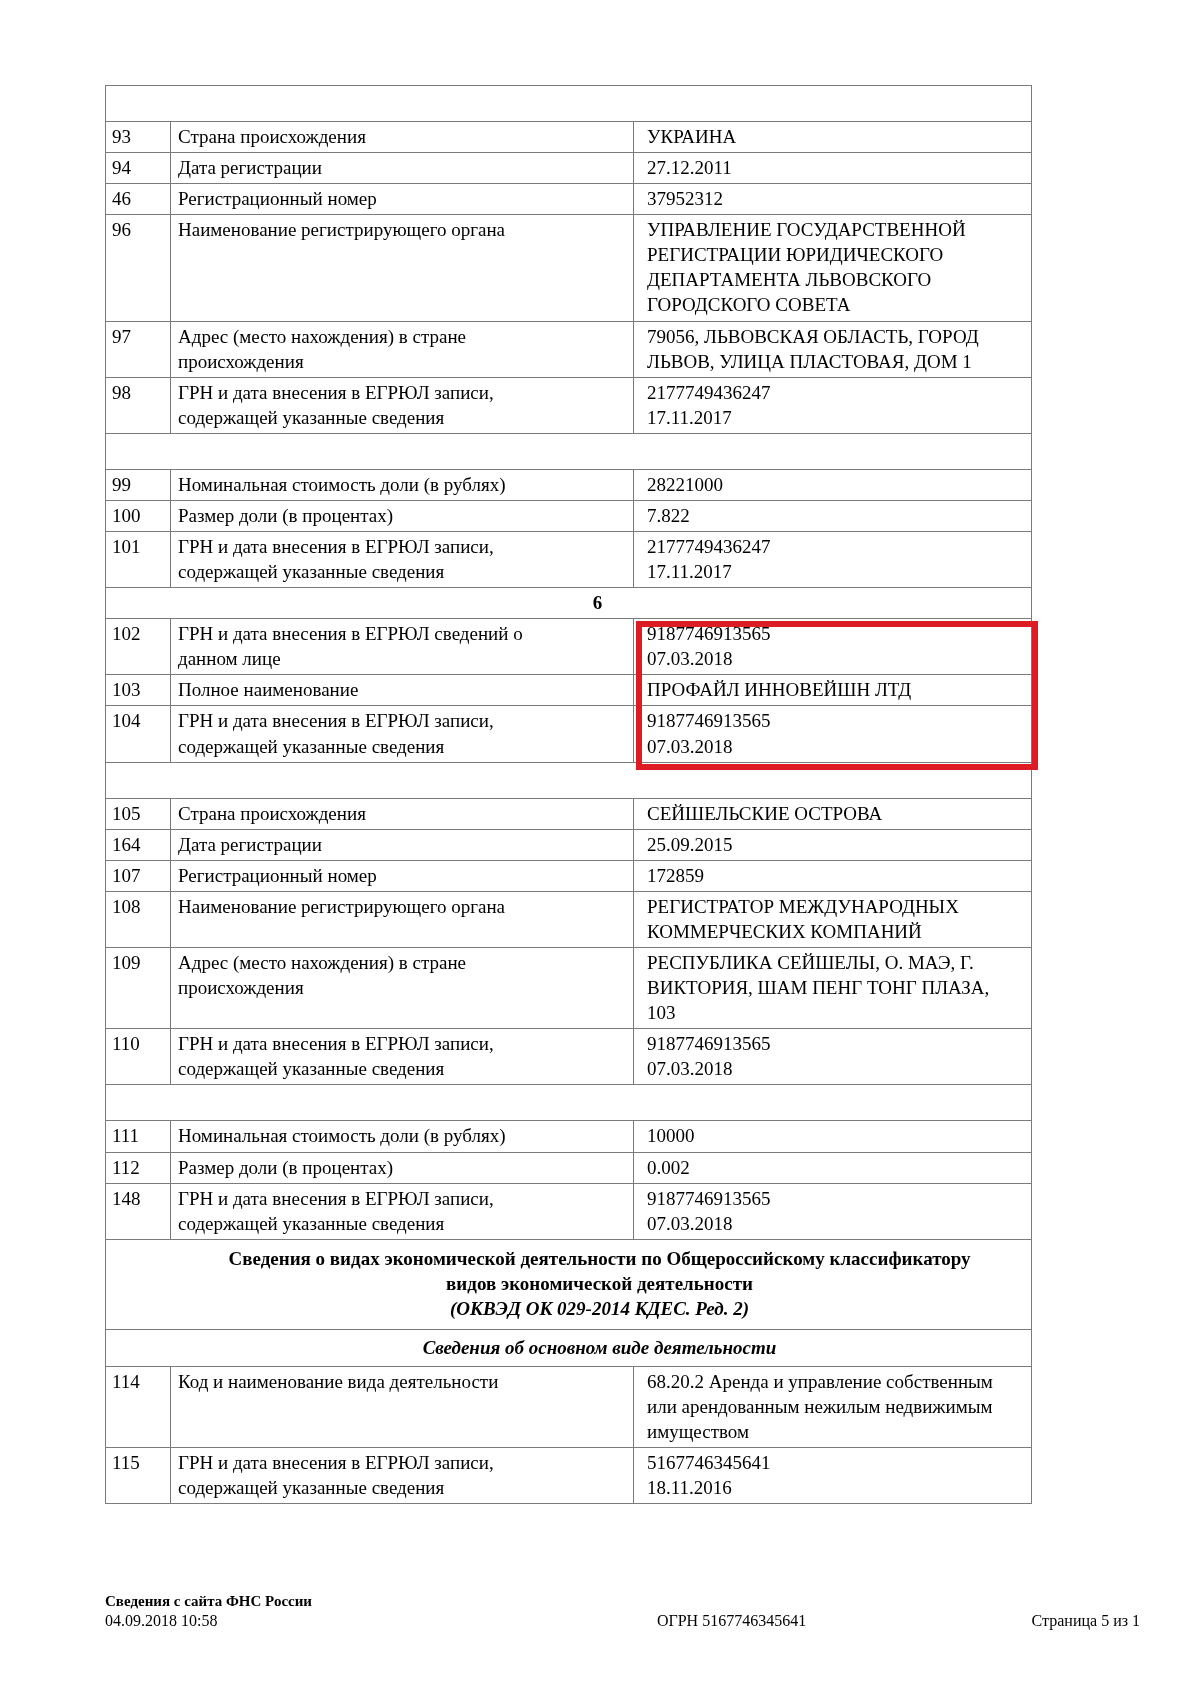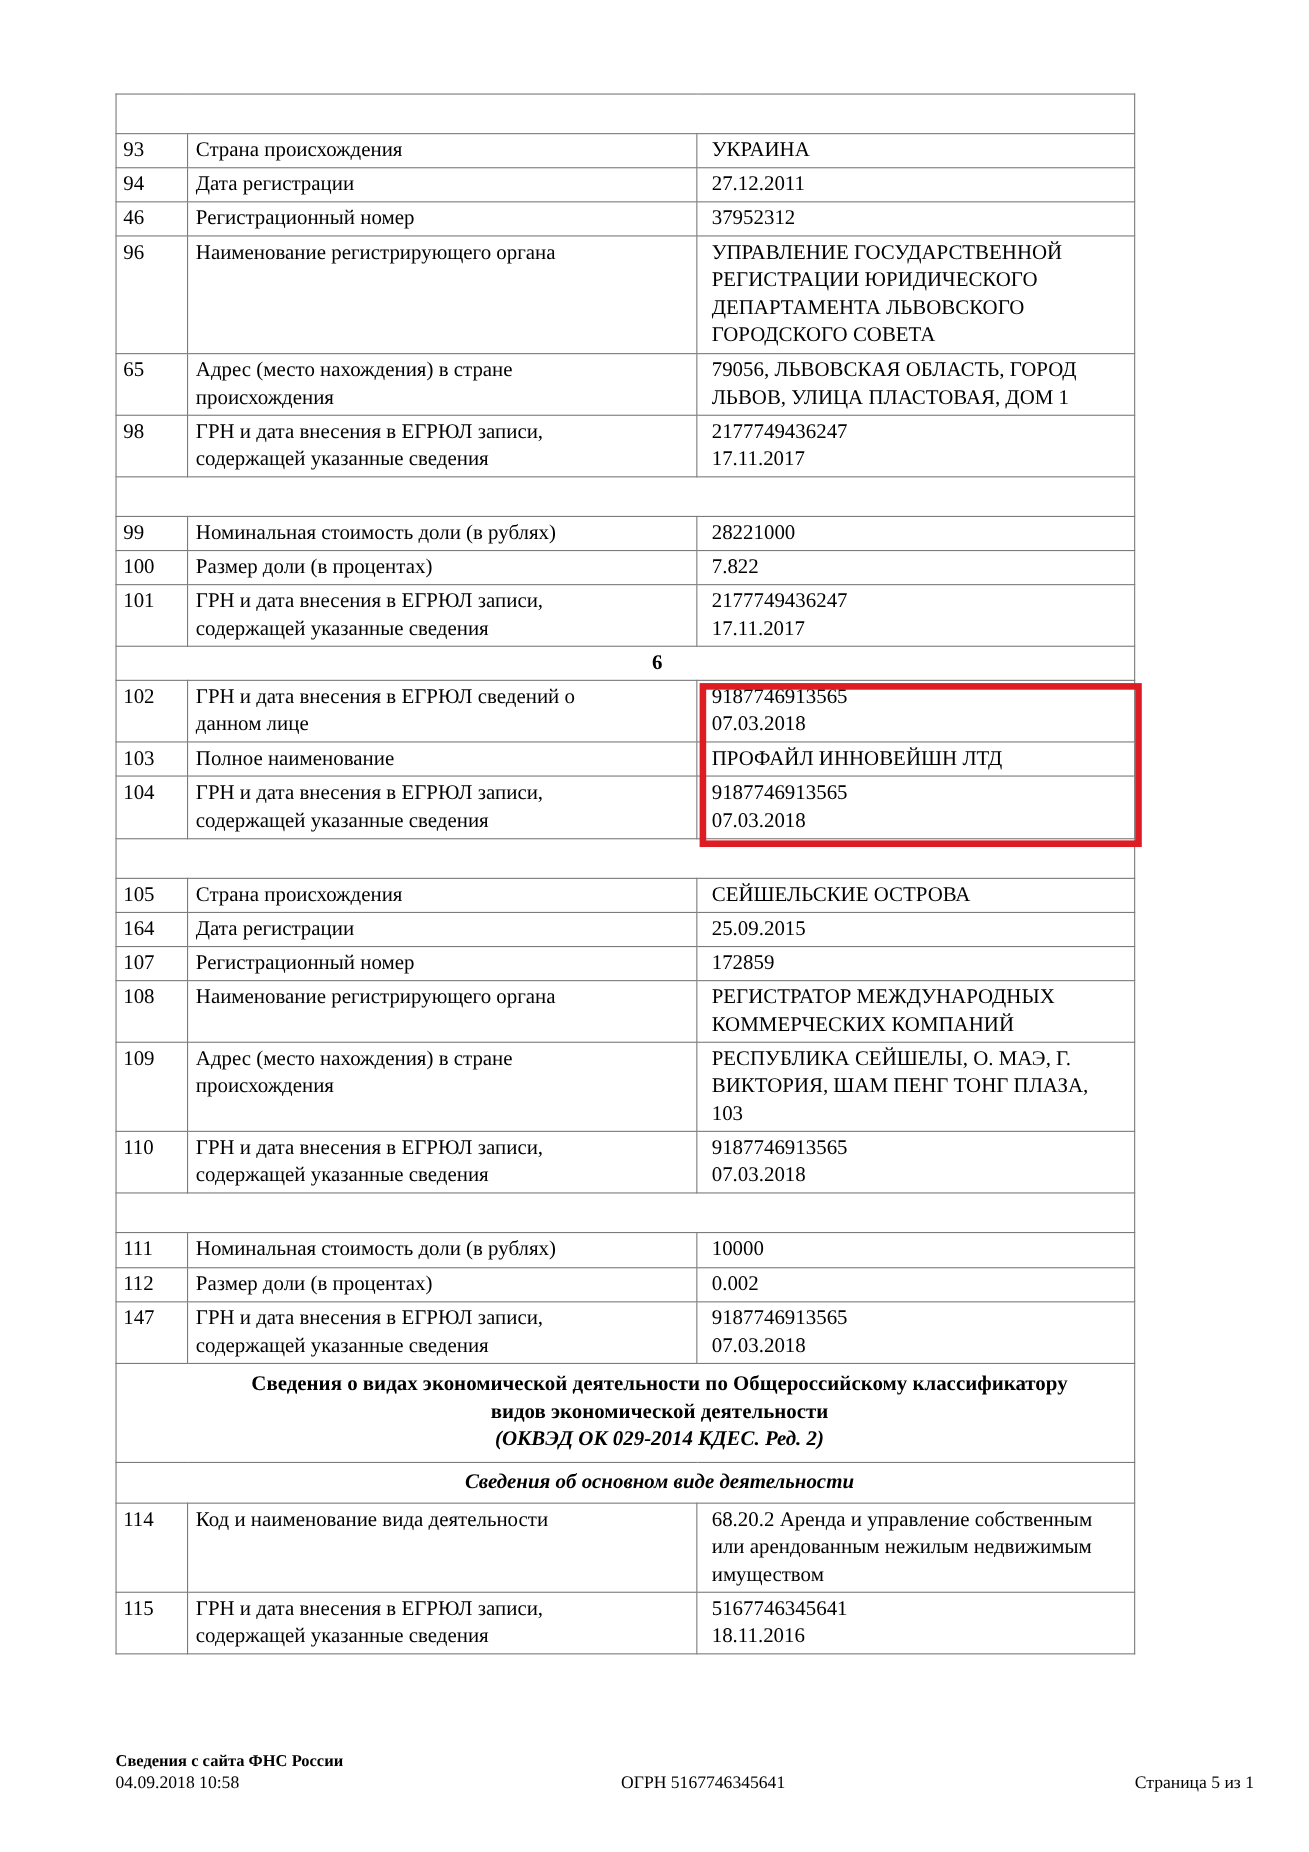--- a/index.html
+++ b/index.html
@@ -29,21 +29,21 @@
   #highlight-box {
     position:absolute; border:6px solid #dd1c24; box-sizing:border-box;
     pointer-events:none; z-index:5;
   }
   .footer {
     position:absolute; left:105px; right:50px; top:1592px;
     display:flex; align-items:flex-end; line-height:1.25;
   }
   .footer-left { flex:1.1; font-size:16px; }
   .footer-source { font-weight:bold; font-size:15px; }
-  .footer-center { flex:1; text-align:center; font-size:16px; }
+  .footer-center { flex:1; text-align:right; font-size:16px; }
   .footer-right { flex:1; text-align:right; font-size:16px; }
 </style>
 </head>
 <body>
 
 <div class="page">
 
   <div id="table-wrap">
     <table class="egrul">
       <colgroup>
@@ -72,21 +72,21 @@
           </tr>
           <tr class="content-row">
             <td class="num">96</td>
             <td class="label">Наименование регистрирующего органа</td>
             <td class="value">УПРАВЛЕНИЕ ГОСУДАРСТВЕННОЙ
 РЕГИСТРАЦИИ ЮРИДИЧЕСКОГО
 ДЕПАРТАМЕНТА ЛЬВОВСКОГО
 ГОРОДСКОГО СОВЕТА</td>
           </tr>
           <tr class="content-row">
-            <td class="num">65</td>
+            <td class="num">97</td>
             <td class="label">Адрес (место нахождения) в стране
 происхождения</td>
             <td class="value">79056, ЛЬВОВСКАЯ ОБЛАСТЬ, ГОРОД
 ЛЬВОВ, УЛИЦА ПЛАСТОВАЯ, ДОМ 1</td>
           </tr>
           <tr class="content-row">
             <td class="num">98</td>
             <td class="label">ГРН и дата внесения в ЕГРЮЛ записи,
 содержащей указанные сведения</td>
             <td class="value">2177749436247
@@ -180,21 +180,21 @@
             <td class="num">111</td>
             <td class="label">Номинальная стоимость доли (в рублях)</td>
             <td class="value">10000</td>
           </tr>
           <tr class="content-row">
             <td class="num">112</td>
             <td class="label">Размер доли (в процентах)</td>
             <td class="value">0.002</td>
           </tr>
           <tr class="content-row">
-            <td class="num">147</td>
+            <td class="num">148</td>
             <td class="label">ГРН и дата внесения в ЕГРЮЛ записи,
 содержащей указанные сведения</td>
             <td class="value">9187746913565
 07.03.2018</td>
           </tr>
           <tr class="content-row">
             <td class="section" colspan="3">
               <div class="sec-title">Сведения о видах экономической деятельности по Общероссийскому классификатору
 видов экономической деятельности</div>
               <div class="sec-sub">(ОКВЭД ОК 029-2014 КДЕС. Ред. 2)</div>

